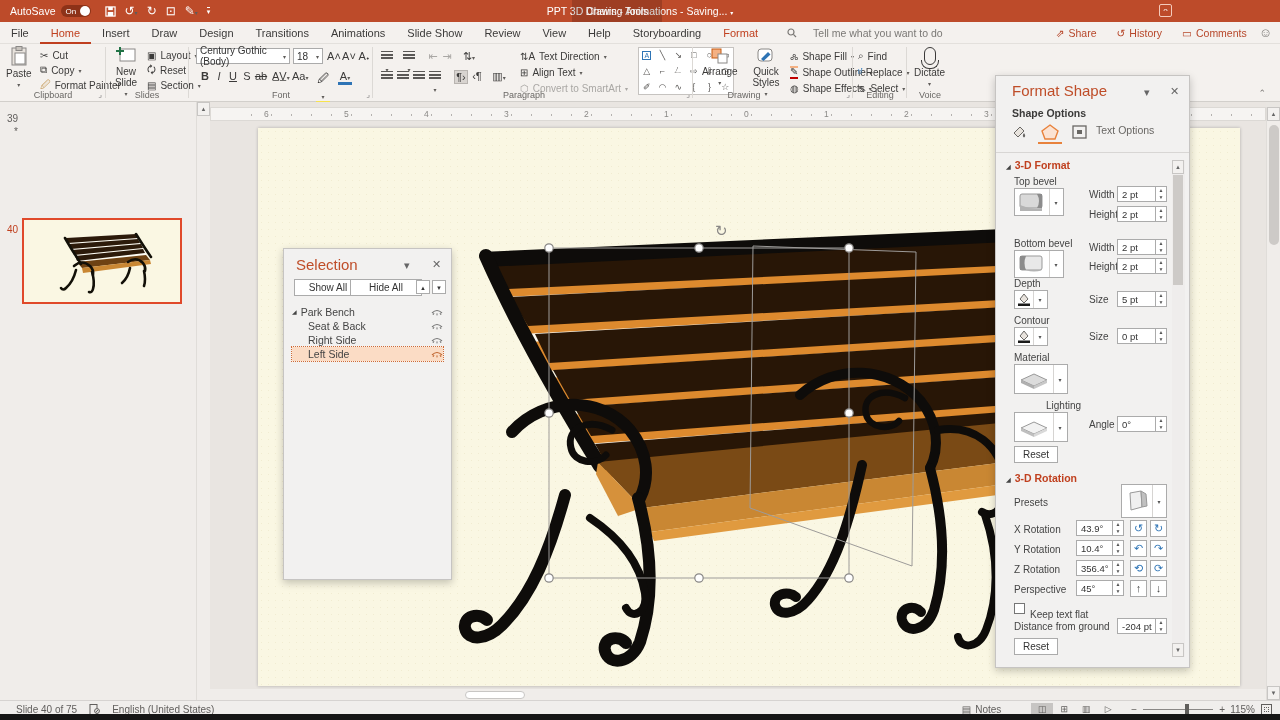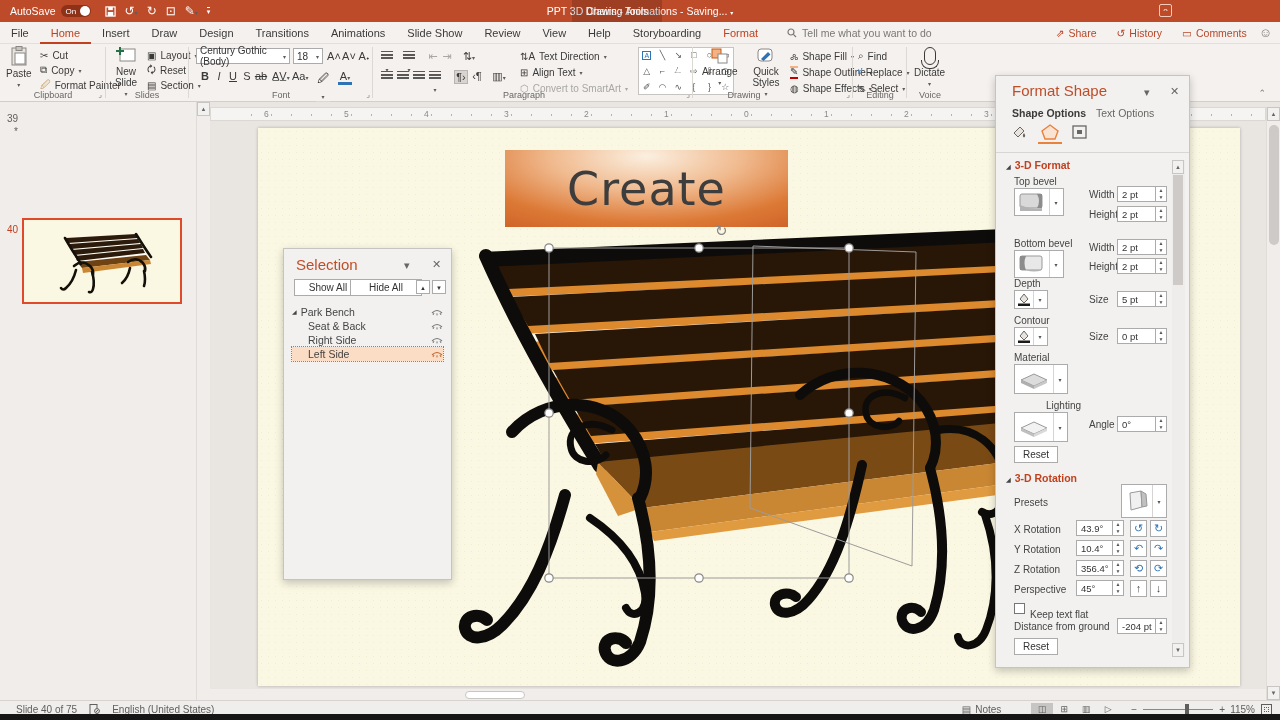--- a/index.html
+++ b/index.html
@@ -18,21 +18,21 @@
   .qat span { cursor:default; }
   .doc-title { position:absolute; left:50%; transform:translateX(-50%); font-size:10.5px; white-space:nowrap; }
   .ctx-band { position:absolute; left:572px; top:0; width:90px; height:22px; background:rgba(0,0,0,.16); display:flex; align-items:center; justify-content:center; font-size:10px; }
   .ribbon-display-icon { position:absolute; right:108px; top:4px; width:13px; height:13px; border:1px solid #f4cabb; border-radius:2px; font-size:8px; line-height:11px; text-align:center; color:#fff; }
 
   
   .tabsrow { left:0; top:22px; width:1280px; height:22px; background:#F4F1EE; display:flex; align-items:center; border-bottom:1px solid #E3E0DC; }
   .rtab { padding:0 11px; height:22px; line-height:22px; font-size:11px; color:#3B3A39; white-space:nowrap; }
   .rtab.sel { font-weight:normal; border-bottom:2px solid #C0401F; color:#C0401F; }
   .rtab.ctx { color:#C0401F; }
-  .tellme { display:flex; align-items:center; gap:5px; color:#7A7875; margin-left:18px; font-size:10.5px;justify-content:flex-end; }
+  .tellme { display:flex; align-items:center; gap:16px; color:#7A7875; margin-left:18px; font-size:10.5px;justify-content:flex-end; }
   .tabsrow .right { margin-left:auto; display:flex; align-items:center; gap:4px; margin-right:8px; }
   .tb-btn { display:flex; align-items:center; gap:4px; color:#B7472A; font-size:10.5px; padding:2px 8px; }
   .smiley { color:#7A7875; font-size:13px; }
 
   
   .ribbon { left:0; top:44px; width:1280px; height:58px; background:#F4F1EE; border-bottom:1px solid #D2CFCB; }
   .group { position:absolute; top:0; height:57px; }
   .group .glabel { position:absolute; bottom:1px; left:0; right:0; text-align:center; font-size:9px; color:#696764; }
   .gsep { position:absolute; top:3px; width:1px; height:51px; background:#DCD9D5; }
   .launcher { position:absolute; bottom:2px; right:2px; font-size:8px; color:#777; }
@@ -424,23 +424,20 @@
     <span class="mark" style="left:373px;">2</span>
     <span class="mark" style="left:453px;">1</span>
     <span class="mark" style="left:533px;">0</span>
     <span class="mark" style="left:613px;">1</span>
     <span class="mark" style="left:693px;">2</span>
     <span class="mark" style="left:773px;">3</span>
   </div>
 
   <div class="abs slide"></div>
 
-  <div class="abs createbox">
-    <span class="t">Create</span>
-  </div>
 
   <svg class="abs" style="left:420px; top:210px;" width="600" height="470" viewBox="420 210 600 470">
 
     <polygon points="490,260 1000,238 1120,428 610,470" fill="#FBF9F1"></polygon>
 
     <g>
       <g fill="#DD8A2E" transform="translate(-6,8)">
         <polygon points="490,260 1000,238 1017,265 507,289"></polygon>
           <polygon points="511,297 1021,271 1038,298 528,326"></polygon>
         <polygon points="535,334 1042,305 1059,331 549,363"></polygon>
@@ -553,21 +550,21 @@
             <path d="M3 5 L2 7 M6 5.4 L6 7.4 M9 5 L10 7" stroke="#C0652F" stroke-width="1" fill="none"></path>
           </svg></span>
     </div>
   </div>
 
   <div class="abs pane fmtpane">
     <div class="pane-title abs" style="left:16px; top:6px;">Format Shape</div>
     <span class="pane-v abs" style="left:148px; top:10px;">▾</span>
     <span class="pane-x abs" style="left:174px; top:9px;">✕</span>
     <span class="fp-tab abs" style="left:16px; top:31px; font-weight:bold; color:#3B3A39;">Shape Options</span>
-    <span class="fp-tab abs" style="left:100px; top:31px; color:#696764;">Text Options</span>
+    <span class="fp-tab abs" style="left:100px; top:48px; color:#696764;">Text Options</span>
     <span class="fp-iconbtn" style="left:12px; top:48px;">
       <svg width="18" height="16" viewBox="0 0 18 16">
           <path d="M3 9 L9 3 l4 4 -6 6 Z" fill="#E8E3DD" stroke="#696764"></path>
           <path d="M13 9 q 2.4 3 0 4.6 q -2.4 -1.6 0 -4.6" fill="#696764"></path>
         </svg>
     </span>
     <span class="fp-iconbtn" style="left:42px; top:48px; border-bottom:2px solid #E8823C;">
       <svg width="18" height="16" viewBox="0 0 18 16">
           <path d="M9 1 L17 7 14 15 4 15 1 7 Z" fill="#FBE3D3" stroke="#E8823C" stroke-width="1.4"></path>
         </svg>

